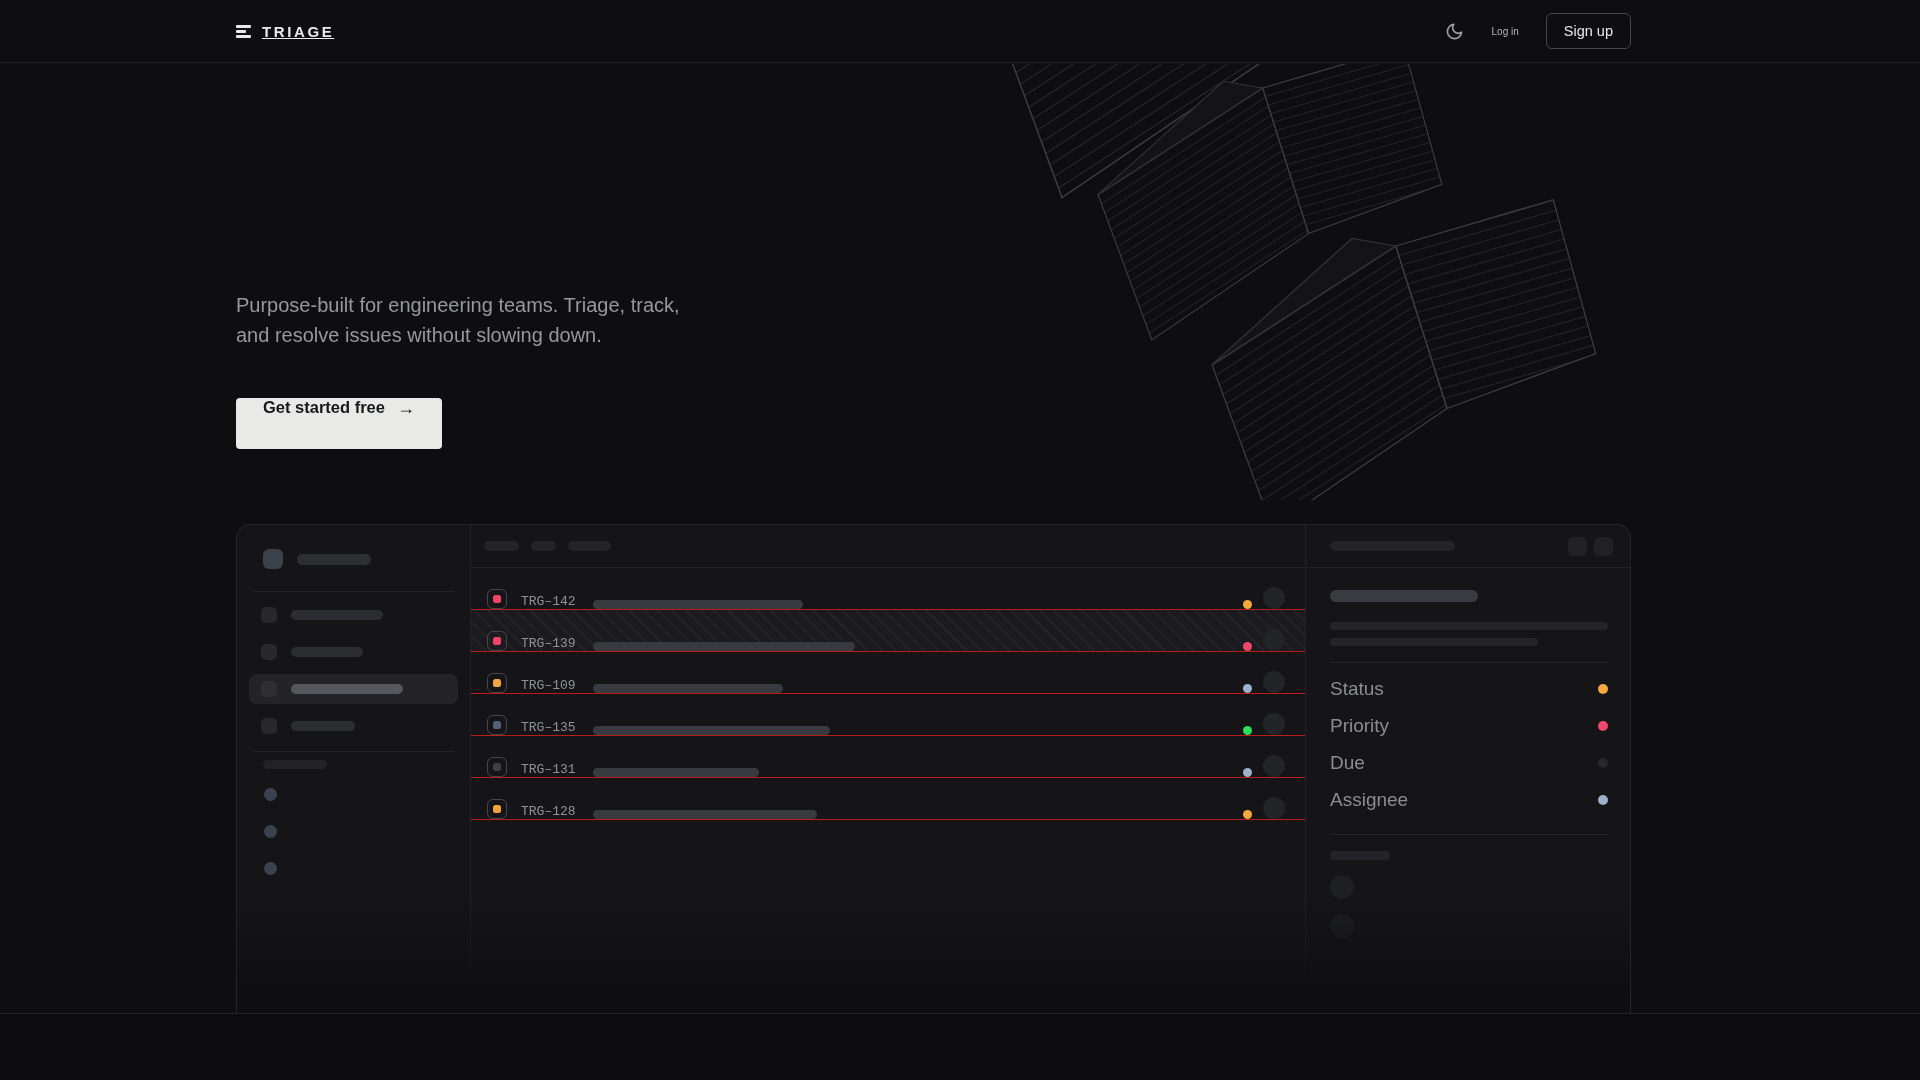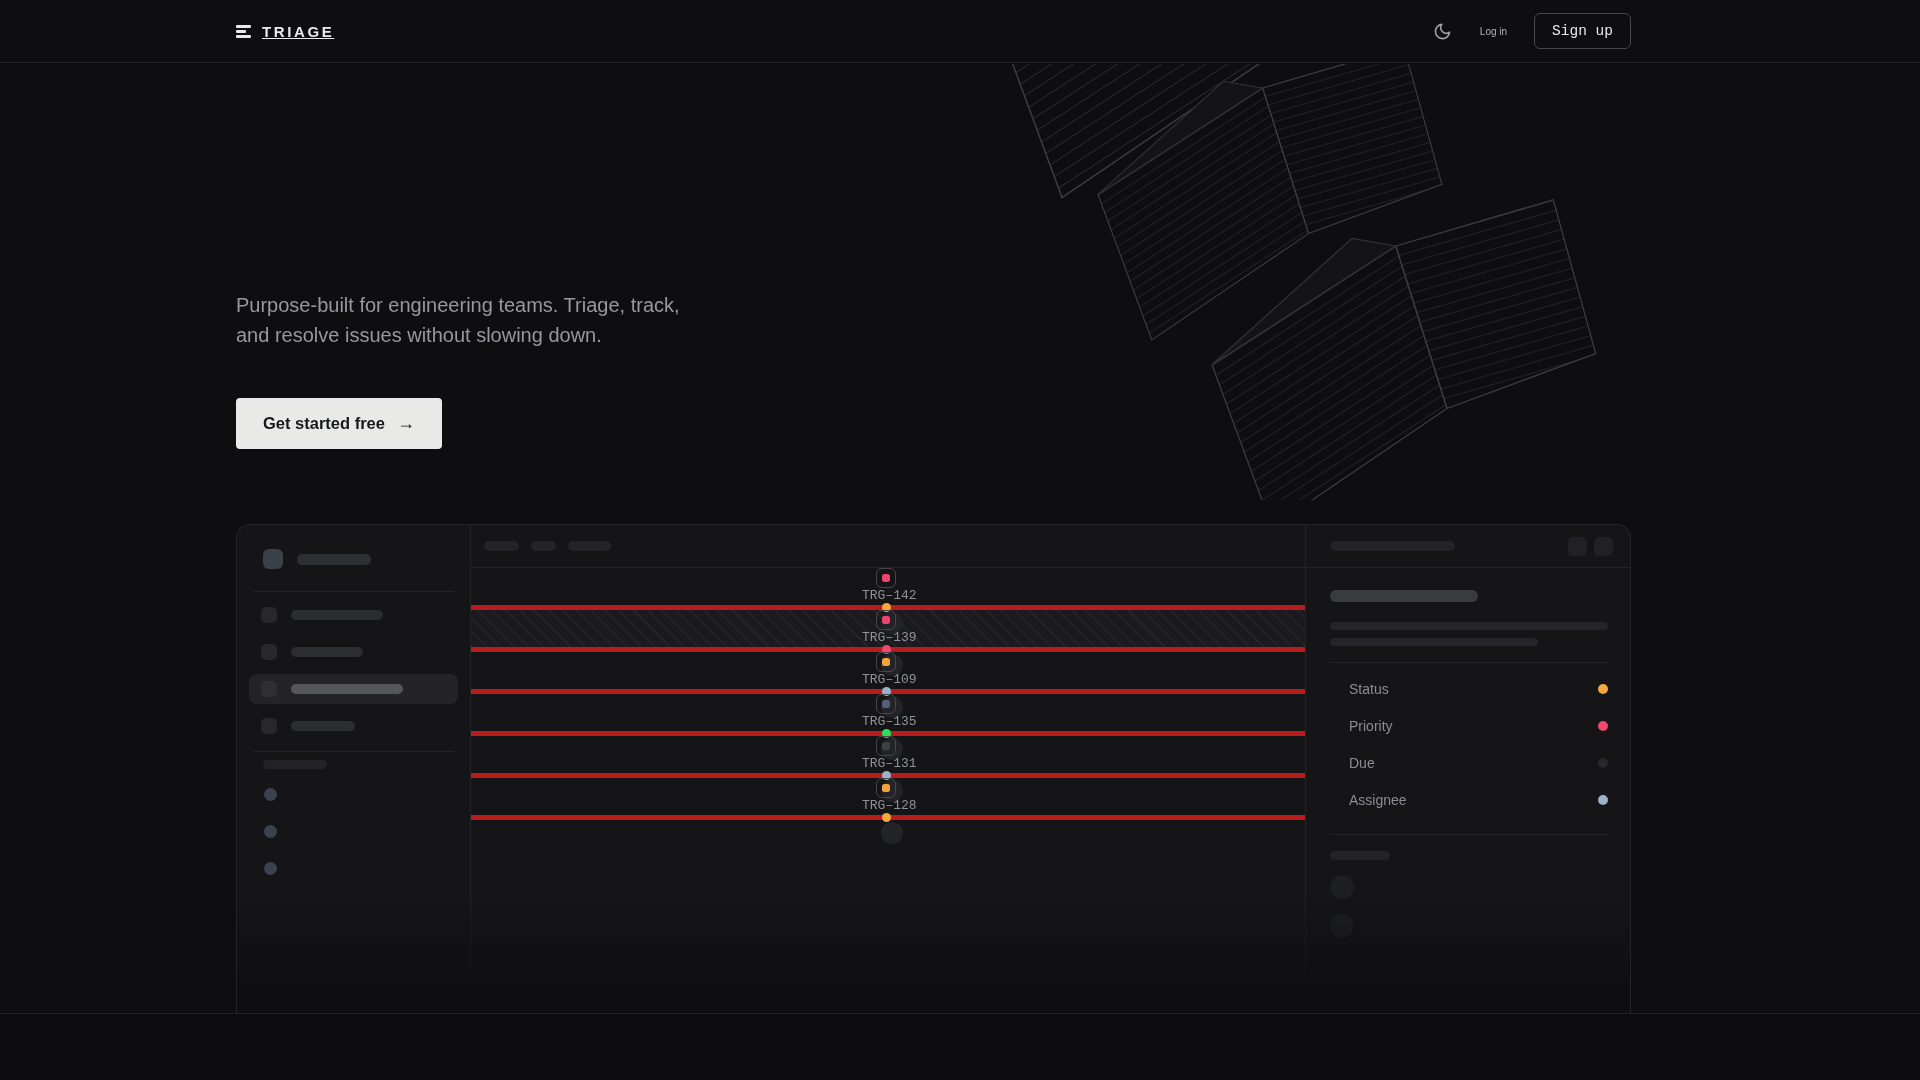--- a/index.html
+++ b/index.html
@@ -23,21 +23,21 @@
   .brand-icon span { display:block; height:3px; background:#e9e9eb; border-radius:1px; }
   .brand-icon span:nth-child(1){ width:15px; }
   .brand-icon span:nth-child(2){ width:10px; }
   .brand-icon span:nth-child(3){ width:15px; }
   .brand-name { font-size:15px; font-weight:bold; letter-spacing:2.6px; color:#eaeaec;text-decoration:underline; }
   .nav-right { display:flex; align-items:center; gap:27px; }
   .theme-btn { width:20px; height:20px; background:none; border:none; cursor:pointer; display:flex; align-items:center; }
   .login { font-size:10px; color:#b3b4b9; text-decoration:none; cursor:pointer; }
   .signup {
     background:transparent; border:1px solid #46474c; border-radius:6px;
-    color:#e8e8ea; font-size:14.5px; font-family:Liberation Mono, monospace;
+    color:#e8e8ea; font-size:14.5px; font-family:Liberation Sans, sans-serif;
     padding:9px 17px; cursor:pointer;
   }
 
   
   .deco-wrap { position:absolute; left:950px; top:64px; width:840px; height:436px; overflow:hidden; z-index:1; }
   .deco-wrap svg { display:block; margin-top:-34px; }
 
   
   .hero-title {
     position:absolute; left:236px; top:125px; z-index:2;
@@ -46,21 +46,21 @@
   }
   .hero-sub {
     position:absolute; left:236px; top:290px; width:480px; z-index:2;
     font-size:20px; line-height:30px; color:#97989d;
   }
   .cta {
     position:absolute; left:236px; top:398px; z-index:2;
     height:51px; padding:0 27px; border:none; border-radius:4px;
     background:#e9e9e8; color:#17181b;
     font-family:inherit; font-size:16.5px; font-weight:bold;
-    display:flex; align-items:center; gap:12px; cursor:pointer;
+    display:flex; gap:12px; cursor:pointer;
   }
   .cta .arrow { font-size:18px; font-weight:normal; }
 
   
   .mockup {
     position:absolute; left:236px; top:524px; width:1395px; height:489px;
     background:#151518; border:1px solid #242428; border-bottom:none;
     border-radius:14px 14px 0 0; overflow:hidden; z-index:2;
     display:grid; grid-template-columns:234px 835px 1fr;
   }
@@ -89,22 +89,22 @@
   .sb-label { width:64px; height:9px; background:#222227; margin:8px 0 0 26px; }
   .sb-dots { margin:19px 0 0 27px; }
   .sb-dot { width:13px; height:13px; border-radius:50%; background:#3a424f; margin-bottom:24px; }
 
   
   .mk-list { border-right:1px solid #232327; }
   .list-header { height:43px; border-bottom:1px solid #232327; display:flex; align-items:center; gap:12px; padding-left:13px; }
   .pill { height:10px; border-radius:5px; background:#232328; }
   .pill-1{ width:35px; } .pill-2{ width:25px; } .pill-3{ width:43px; }
   .issue-row {
-    height:42px; border-bottom:5px solid #b91c1c;
-    display:flex; align-items:center; padding:0 20px 0 16px;flex-direction:column;
+    height:42px; border-bottom:1px solid #b91c1c;
+    display:flex; align-items:flex-end; padding:0 20px 0 16px;
   }
   .issue-row.hatched {
     background:repeating-linear-gradient(45deg, rgba(255,255,255,0.045) 0 1.5px, transparent 1.5px 10px), #1b1b1f;
   }
   .type-icon { width:20px; height:20px; border:1.5px solid #46474d; border-radius:6px; display:flex; align-items:center; justify-content:center; flex:none; }
   .type-fill { width:8px; height:8px; border-radius:2.5px; }
   .issue-id { margin-left:14px; width:62px; font-family:"Liberation Mono", monospace; font-size:13px; color:#909297; flex:none; }
   .issue-bar { height:9px; border-radius:4.5px; background:#393a3f; margin-left:10px; }
   .row-spacer { flex:1; }
   .status-dot { width:9px; height:9px; border-radius:50%; flex:none; }
@@ -116,21 +116,21 @@
   .dh-bar { width:125px; height:10px; background:#232328; }
   .dh-btns { display:flex; gap:7px; }
   .dh-btn { width:19px; height:19px; border-radius:5px; background:#202025; }
   .detail-body { padding:22px 24px 0 24px; }
   .dt-title { width:148px; height:12px; border-radius:6px; background:#3a3b41; }
   .dt-line1 { width:278px; height:8px; background:#242429; margin-top:20px; }
   .dt-line2 { width:208px; height:8px; background:#242429; margin-top:8px; }
   .dt-div { height:1px; background:#232327; margin-top:16px; }
   .fields { margin-top:7px; }
   .field-row { height:37px; display:flex; align-items:center; justify-content:space-between; }
-  .field-label { font-size:14px; color:#8b8c92;margin-left:19px; }
+  .field-label { font-size:19px; color:#8b8c92; }
   .field-dot { width:10px; height:10px; border-radius:50%; }
   .dt-label { width:60px; height:9px; background:#222227; border-radius:5px; margin-top:16px; }
   .dt-avatar { width:24px; height:24px; border-radius:50%; background:#1e1f23; margin-top:15px; }
 
   
   .section-divider { position:absolute; left:0; top:1013px; width:1920px; height:1px; background:#232327; z-index:6; }
   .footer { position:absolute; left:0; top:1014px; width:1920px; height:66px; background:#0c0c0e; z-index:6; }
 </style>
 </head>
 <body>

